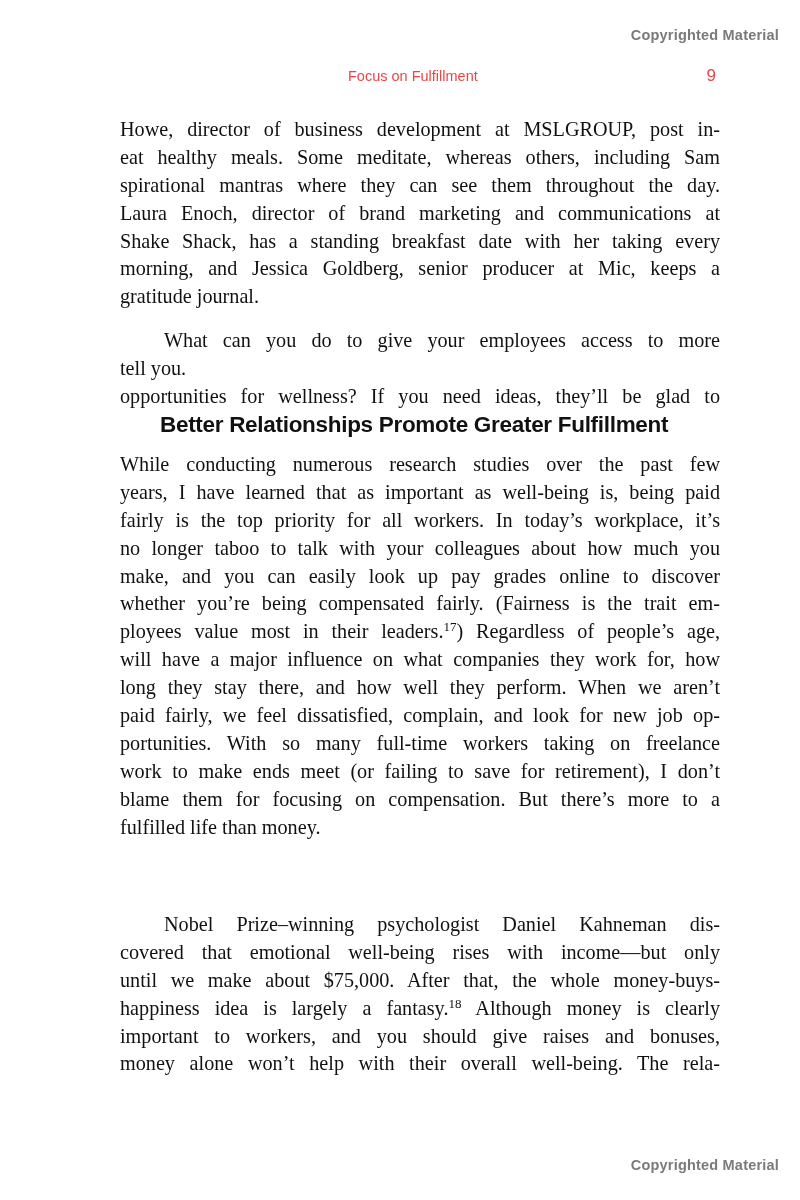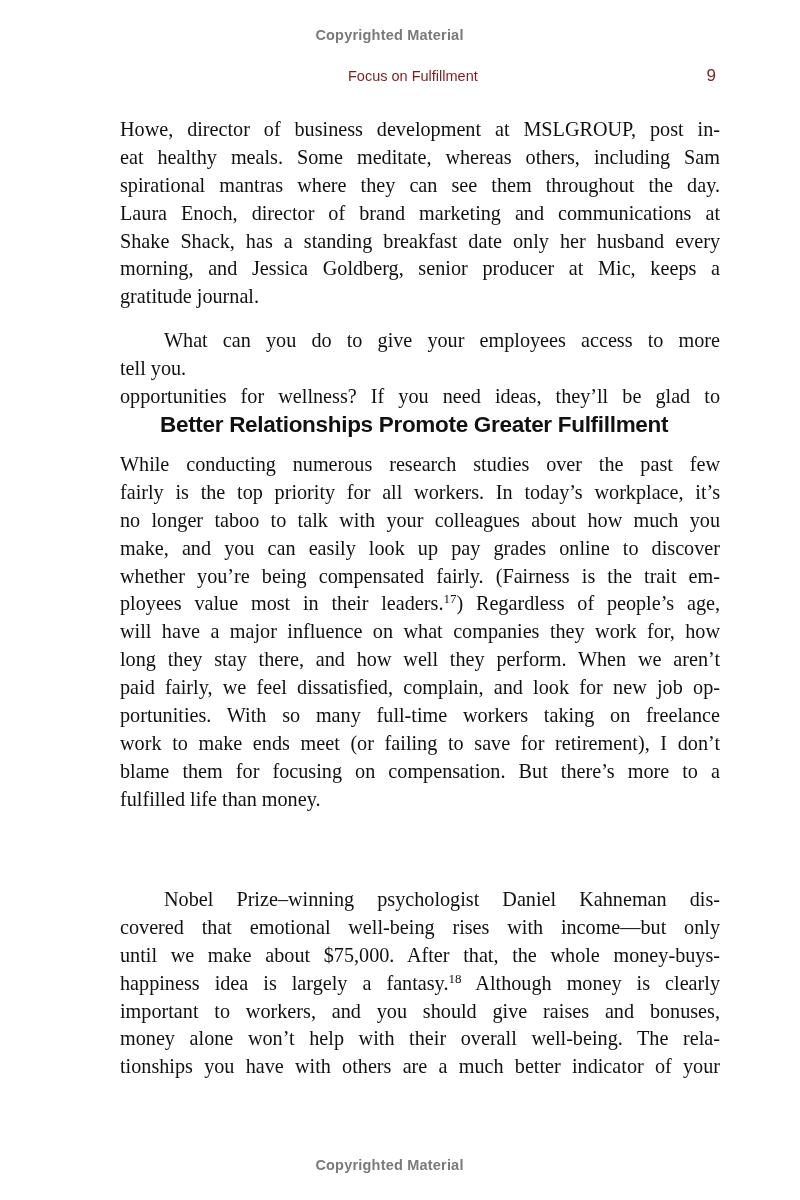--- a/index.html
+++ b/index.html
@@ -10,38 +10,38 @@
     body {
       width: 800px;
       height: 1200px;
       position: relative;
       overflow: hidden;
     }
     .watermark {
       position: absolute;
       left: 0;
       width: 779px;
-      text-align: center;
+      text-align: right;
       font-family: "Liberation Sans", sans-serif;
       font-weight: bold;
       font-size: 14.5px;
       color: #7a7a7a;
       letter-spacing: 0.2px;
     }
     .wm-top { top: 27px; }
     .wm-bottom { top: 1157px; }
     .running-head {
       position: absolute;
       top: 67px;
       left: 120px;
       width: 600px;
       height: 22px;
       font-family: "Liberation Sans", sans-serif;
       font-size: 14.5px;
-      color: #7f1d1d;
+      color: #ef4444;
     }
     .running-title {
       position: absolute;
       left: 228px;
       top: 1px;
     }
     .page-number {
       position: absolute;
       right: 4px;
       top: -1px;
@@ -66,21 +66,21 @@
     .line.last {
       text-align-last: left;
     }
     .line.indent {
       padding-left: 44px;
       margin-top: 16px;
     }
     .block1 { top: 116px; }
     .block2 { top: 311px; }
     .block3 { top: 451px; }
-    .block4 { top: 870px; }
+    .block4 { top: 895px; }
     .section-heading {
       position: absolute;
       top: 412px;
       left: 120px;
       font-family: "Liberation Sans", sans-serif;
       font-weight: bold;
       font-size: 22.5px;
       color: #111;
       letter-spacing: -0.3px;
       margin-left: 40px;
@@ -99,35 +99,36 @@
 <div class="running-head">
   <span class="running-title">Focus on Fulfillment</span>
   <span class="page-number">9</span>
 </div>
 
 <div class="body-text block1">
   <span class="line">Howe, director of business development at MSLGROUP, post in-</span>
   <span class="line">eat healthy meals. Some meditate, whereas others, including Sam</span>
   <span class="line">spirational mantras where they can see them throughout the day.</span>
   <span class="line">Laura Enoch, director of brand marketing and communications at</span>
-  <span class="line">Shake Shack, has a standing breakfast date only her husband every</span>
+  <span class="line">Shake Shack, has a standing breakfast date with her taking every</span>
   <span class="line">morning, and Jessica Goldberg, senior producer at Mic, keeps a</span>
   <span class="line last">gratitude journal.</span>
 </div>
 
 <div class="body-text block2">
   <span class="line indent">What can you do to give your employees access to more</span>
   <span class="line last">tell you.</span>
   <span class="line">opportunities for wellness? If you need ideas, they’ll be glad to</span>
 </div>
 
 <div class="section-heading">Better Relationships Promote Greater Fulfillment</div>
 
 <div class="body-text block3">
   <span class="line">While conducting numerous research studies over the past few</span>
+  <span class="line">years, I have learned that as important as well-being is, being paid</span>
   <span class="line">fairly is the top priority for all workers. In today’s workplace, it’s</span>
   <span class="line">no longer taboo to talk with your colleagues about how much you</span>
   <span class="line">make, and you can easily look up pay grades online to discover</span>
   <span class="line">whether you’re being compensated fairly. (Fairness is the trait em-</span>
   <span class="line"><span>ployees value most in their leaders.</span><sup>17</sup><span>) Regardless of people’s age,</span></span>
   <span class="line">will have a major influence on what companies they work for, how</span>
   <span class="line">long they stay there, and how well they perform. When we aren’t</span>
   <span class="line">paid fairly, we feel dissatisfied, complain, and look for new job op-</span>
   <span class="line">portunities. With so many full-time workers taking on freelance</span>
   <span class="line">work to make ends meet (or failing to save for retirement), I don’t</span>
@@ -135,16 +136,15 @@
   <span class="line last">fulfilled life than money.</span>
 </div>
 
 <div class="body-text block4">
   <span class="line indent">Nobel Prize–winning psychologist Daniel Kahneman dis-</span>
   <span class="line">covered that emotional well-being rises with income—but only</span>
   <span class="line">until we make about $75,000. After that, the whole money-buys-</span>
   <span class="line"><span>happiness idea is largely a fantasy.</span><sup>18</sup><span> Although money is clearly</span></span>
   <span class="line">important to workers, and you should give raises and bonuses,</span>
   <span class="line">money alone won’t help with their overall well-being. The rela-</span>
-  <span class="line">tionships you have with others are a much better indicator of your</span>
 </div>
 
 <div class="watermark wm-bottom">Copyrighted Material</div>
 
 </body></html>

